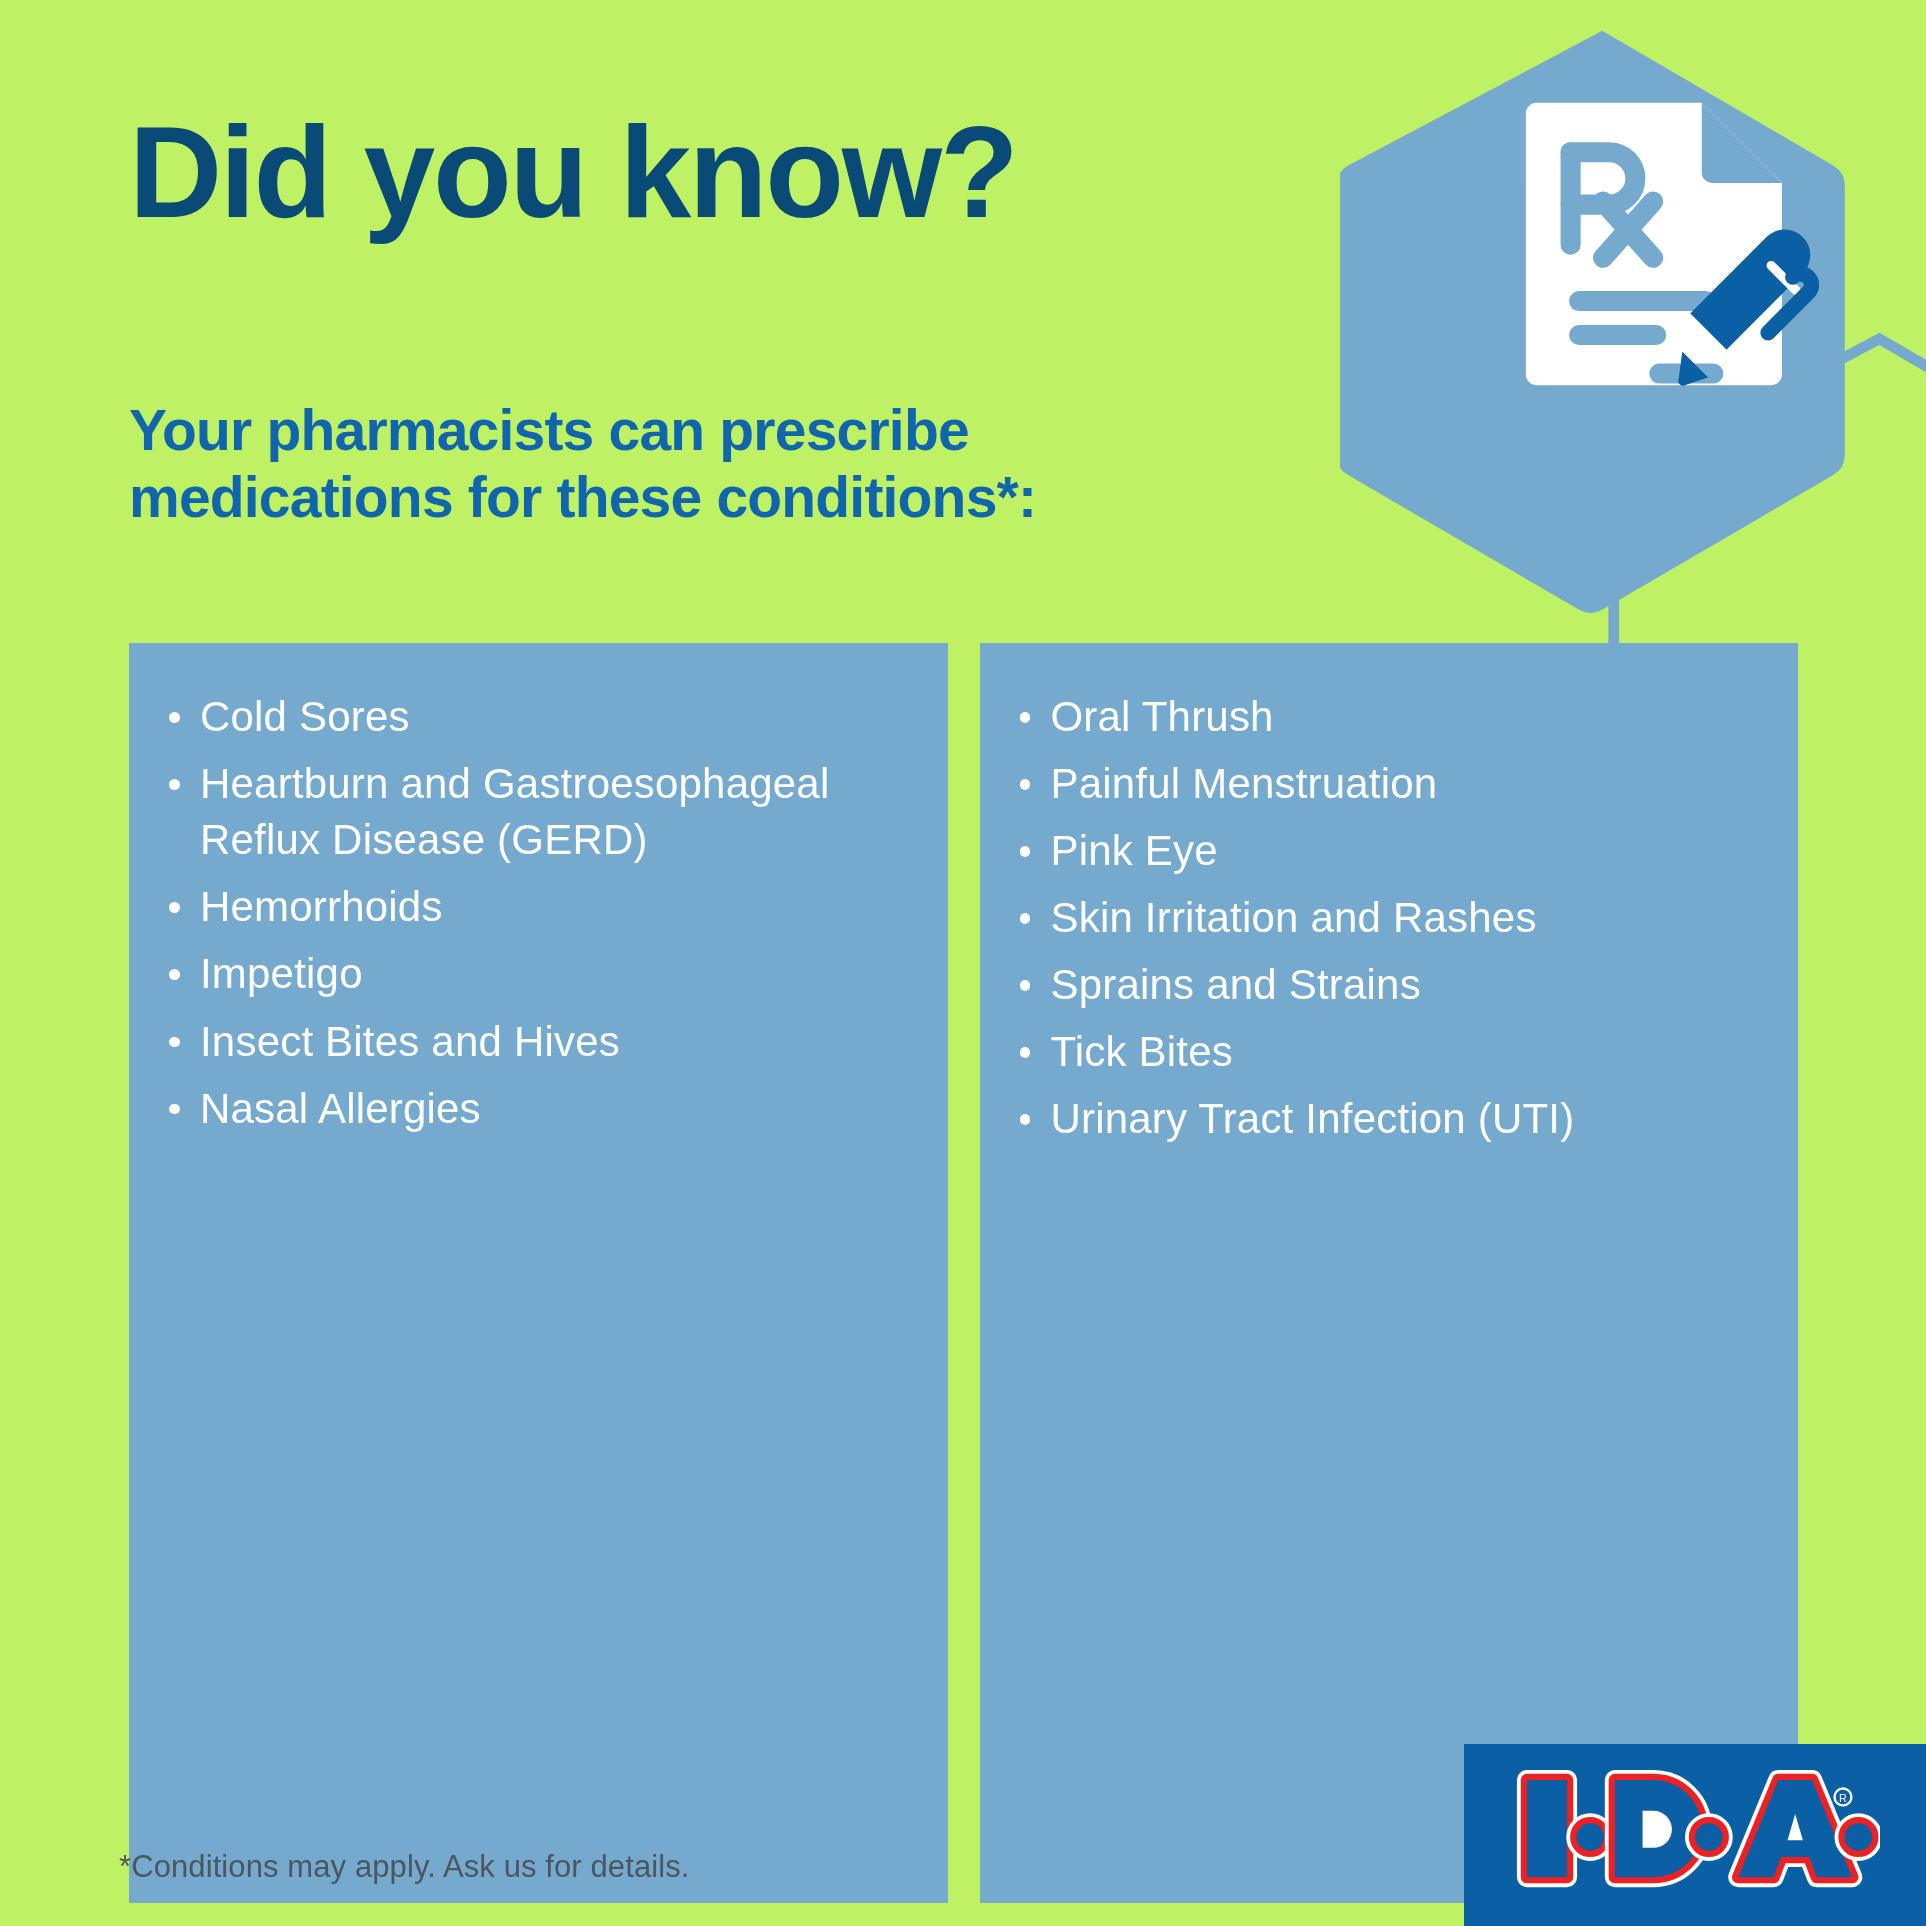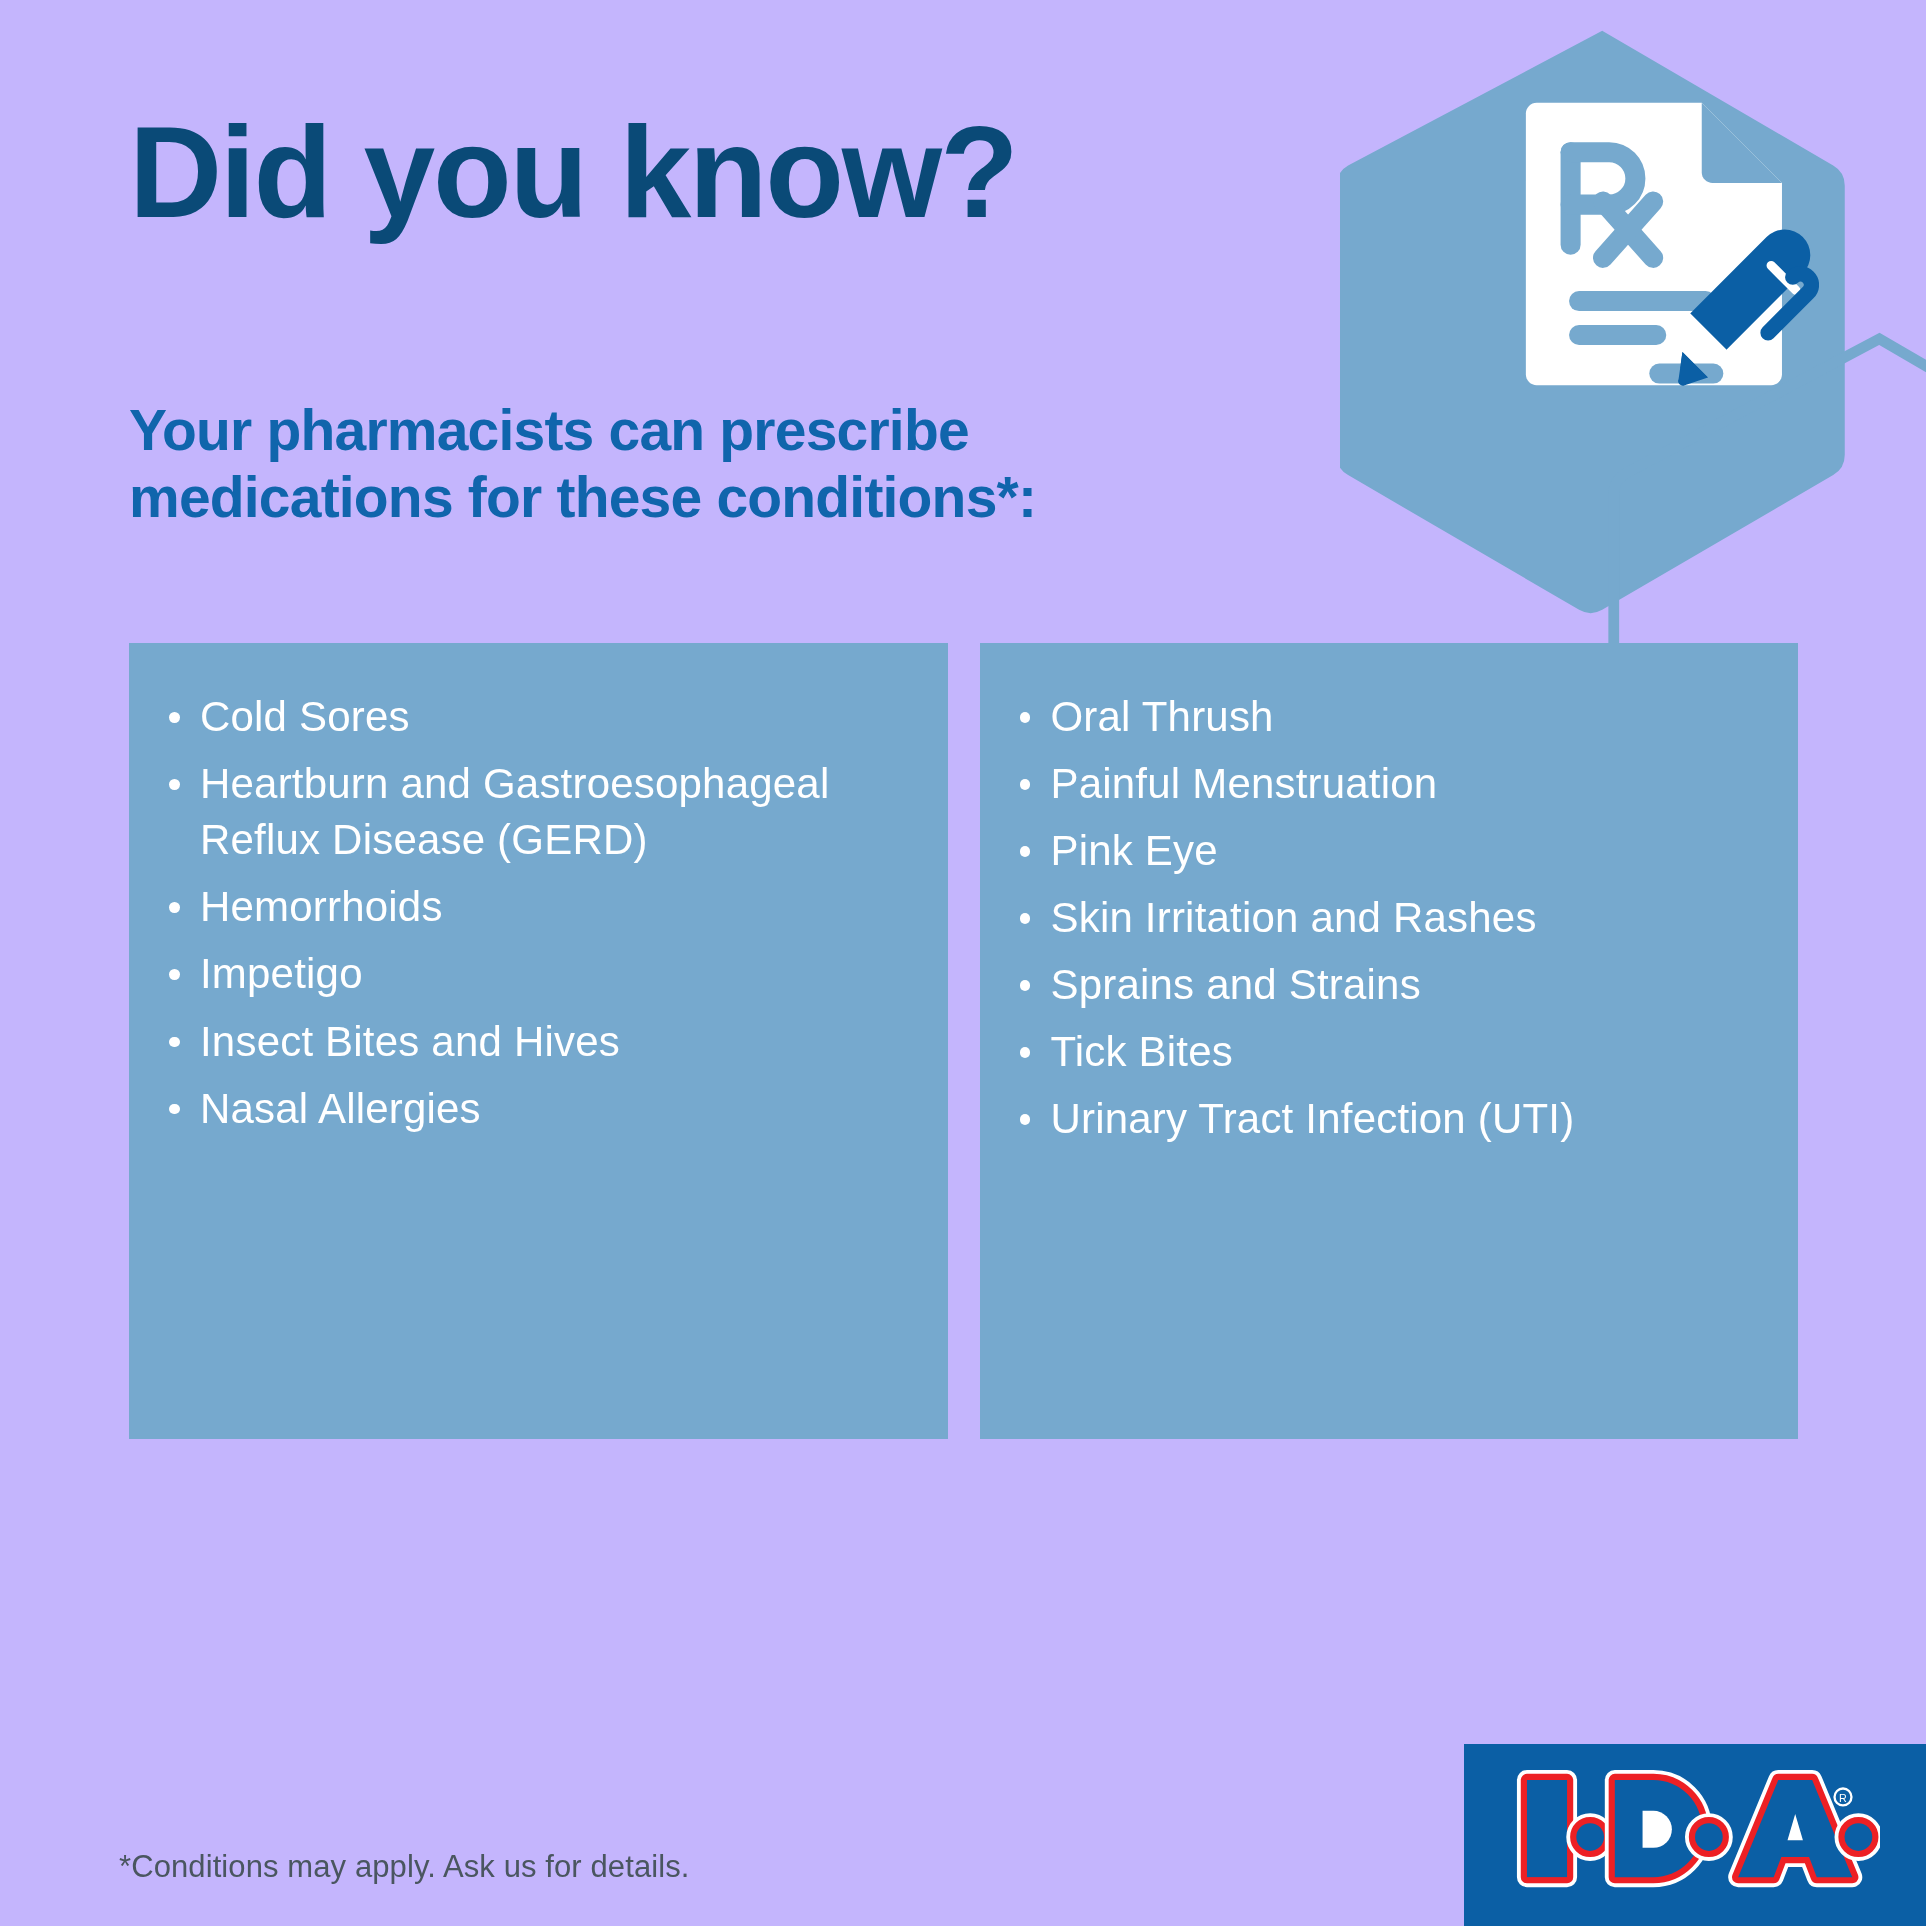--- a/index.html
+++ b/index.html
@@ -4,21 +4,21 @@
 <style>
   html, body {
     margin: 0;
     padding: 0;
     background: #ffffff;
   }
   .poster {
     position: relative;
     width: 1926px;
     height: 1926px;
-    background: #c4b5fd;
+    background: #bef264;
     overflow: hidden;
     font-family: "Liberation Sans", sans-serif;
   }
 
   
   .hex-decor {
     position: absolute;
     top: 0;
     right: 0;
     width: 586px;
@@ -61,21 +61,21 @@
     color: #1065ac;
   }
   .subhead .line { display: block; }
 
   
   .panels {
     position: absolute;
     left: 129px;
     top: 643px;
     width: 1669px;
-    height: 796px;
+    height: 1260px;
     display: flex;
     gap: 32px;
   }
   .panel {
     background: #76a9ce;
     flex: 1 1 0;
     padding: 46px 34px 0 34px;
     box-sizing: border-box;
   }
   .panel ul {

